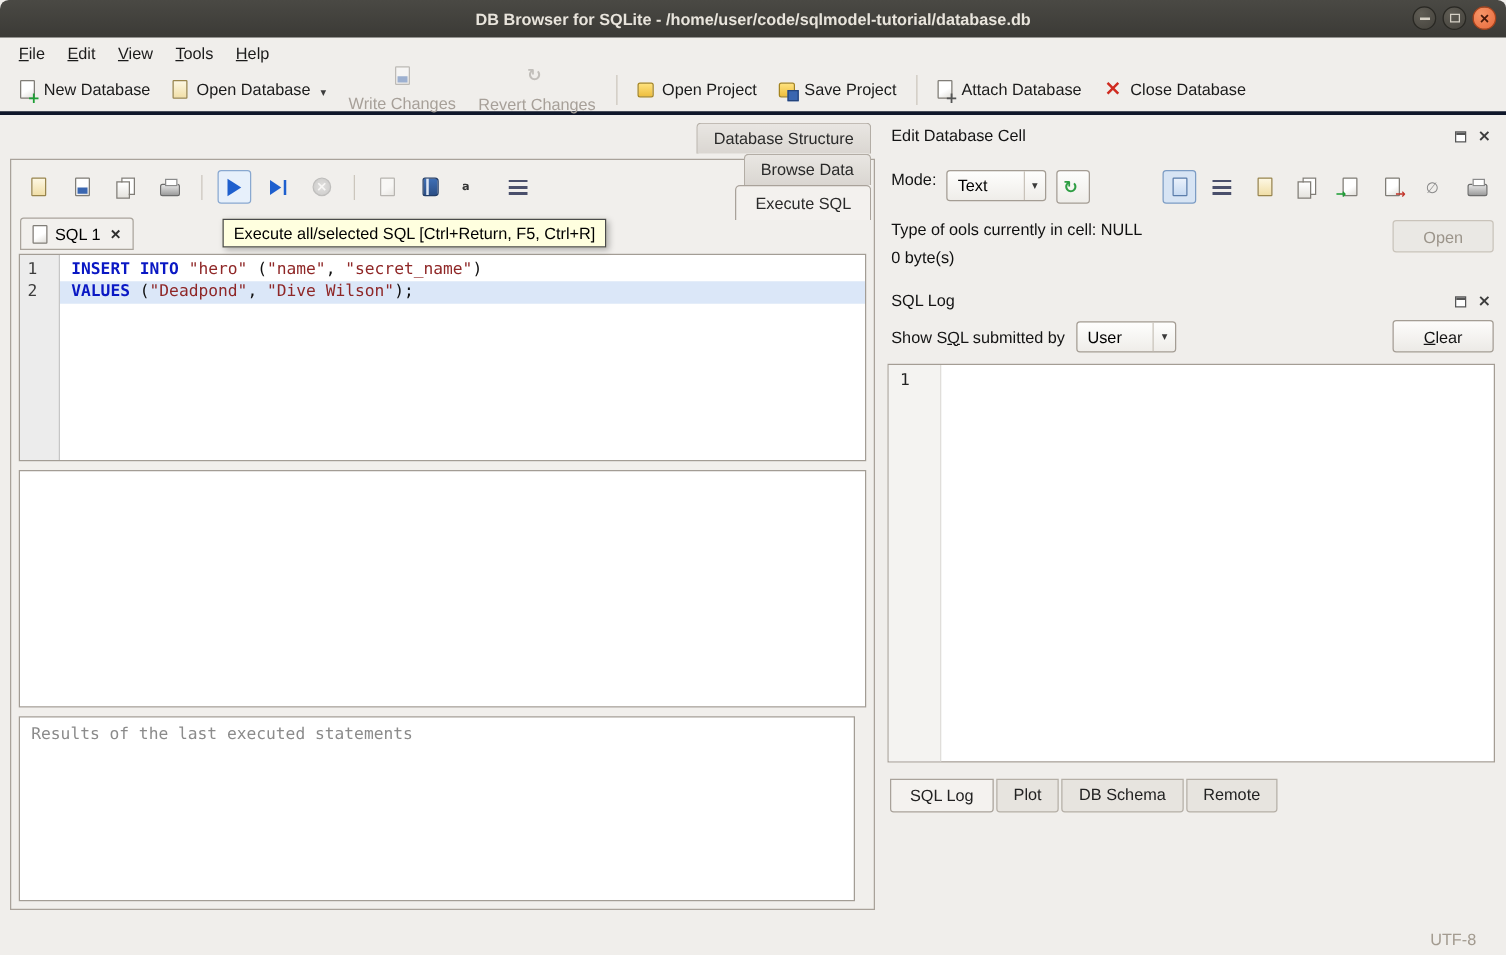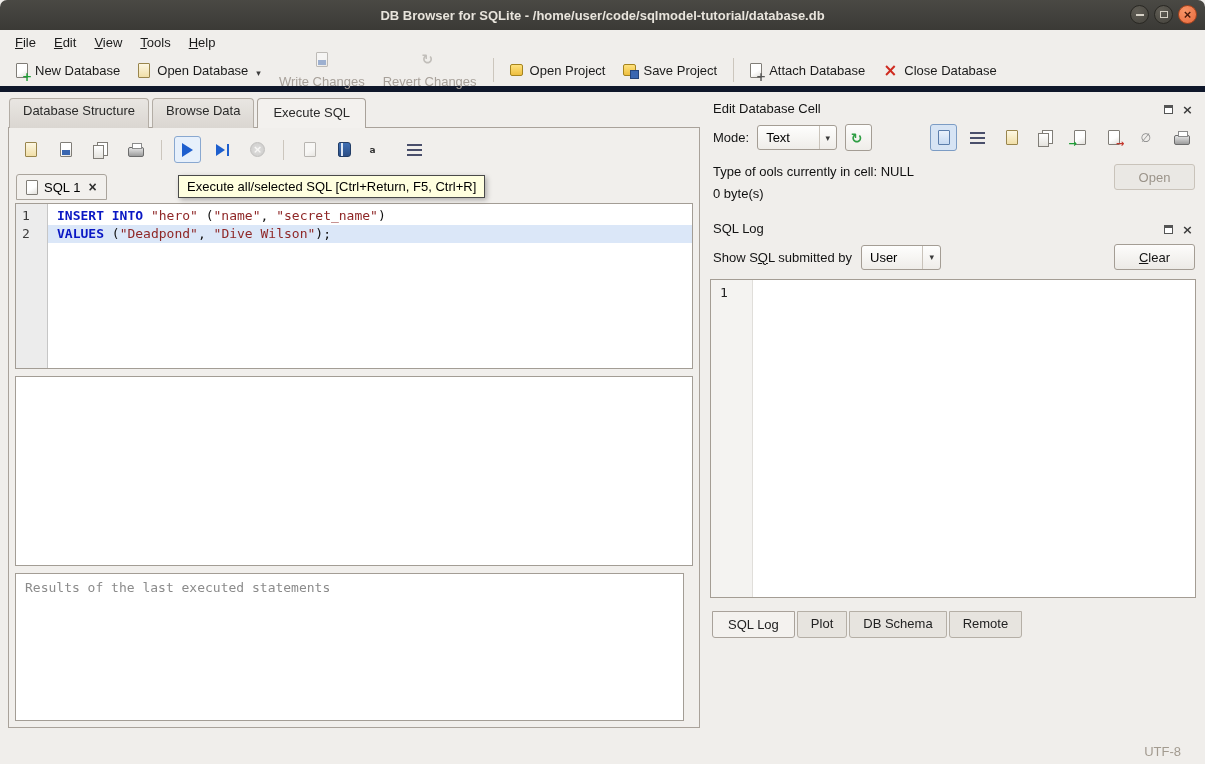--- a/index.html
+++ b/index.html
@@ -16,21 +16,21 @@
   .wbtn .glyph-min { display:block; width:8px; height:2px; background:#d6d1c6; margin:8px auto 0; }
   .wbtn .glyph-max { display:block; width:8px; height:7px; border:1.5px solid #d6d1c6; margin:5px auto 0; }
   .wbtn.close { background:radial-gradient(circle at 35% 30%, #f79567, #e9693c); border-color:#a8441d; color:#48190a; font-weight:bold; font-size:13px; line-height:17px; }
 
   
   .menubar { height:24px; display:flex; align-items:center; padding-left:6px; background:#f0eeeb; flex:0 0 auto; }
   .menu-item { padding:3px 9px; color:#1b1b1b; }
   .menu-item u { text-decoration:underline; }
 
   
-  .toolbar { height:38px; display:flex; align-items:center; padding:0 7px; border-bottom:6px solid #0f172a; flex:0 0 auto; }
+  .toolbar { height:38px; display:flex; align-items:center; padding:0 7px; border-bottom:3px solid #0f172a; flex:0 0 auto; }
   .tb-btn { display:flex; align-items:center; gap:7px; padding:6px 9px; border-radius:3px; color:#1b1b1b; white-space:nowrap; }
   .tb-btn.disabled { color:#a7a099;flex-direction:column; }
   .tb-btn.disabled .ic { opacity:.45; }
   .tb-sep { width:1px; height:24px; background:#ccc6bd; margin:0 7px; }
   .caret { font-size:9px; color:#3c3c3c; margin-left:1px; padding-top:6px; }
 
   
   .ic { display:inline-block; position:relative; vertical-align:middle; flex:0 0 auto; }
   .ic-doc { width:12px; height:15px; background:linear-gradient(150deg,#ffffff 55%,#e1dfda); border:1px solid #807d77; border-radius:1px; }
   .ic-doc.add::after { content:"+"; position:absolute; right:-5px; bottom:-6px; color:#1d9e35; font:bold 12px/12px "DejaVu Sans",sans-serif; }
@@ -68,21 +68,21 @@
   .ic-float { width:9px; height:9px; border:1px solid #555; background:#fff; }
   .ic-float::before { content:""; position:absolute; left:0; top:0; right:0; height:2px; background:#555; }
   .ic-xsmall { width:10px; height:10px; }
   .ic-xsmall::before { content:"\00D7"; position:absolute; left:0; top:0; font:bold 13px/10px "DejaVu Sans",sans-serif; color:#3d3d3d; }
 
   
   .main { flex:1; display:flex; overflow:hidden; }
 
   
   .left-panel { width:702px; flex:0 0 auto; display:flex; flex-direction:column; padding:5px 2px 10px 8px; }
-  .tabbar { display:flex; height:30px; padding-left:1px; position:relative; z-index:2; }
+  .tabbar { display:flex; align-items:flex-end; height:30px; padding-left:1px; position:relative; z-index:2;flex-direction:column; }
   .tab { padding:4px 13px 5px; color:#2a2a2a; background:linear-gradient(#e9e6e2,#dad6d1); border:1px solid #b3ada5; border-bottom:none; border-radius:4px 4px 0 0; margin-right:3px; position:relative; top:1px; white-space:nowrap; }
   .tab.active { background:#f3f1ee; padding:6px 15px 6px; border-color:#a9a29a; z-index:3; }
   .frame { flex:1; border:1px solid #a9a29a; background:#f1efec; position:relative; display:flex; flex-direction:column; }
 
   .ed-toolbar { display:flex; align-items:center; gap:8px; padding:8px 8px 4px; flex:0 0 auto; }
   .icon-btn { width:27px; height:27px; display:flex; align-items:center; justify-content:center; border:1px solid transparent; border-radius:3px; }
   .icon-btn.hover { border-color:#89a8d0; background:#e7f0fb; }
   .icon-btn.disabled { opacity:.5; }
   .ed-sep { width:1px; height:20px; background:#ccc6bd; margin:0 4px; }
 
@@ -103,21 +103,21 @@
 
   .pane { border:1px solid #a39d95; background:#fff; }
   .grid-pane { margin:7px 6px 0 6px; height:190px; flex:0 0 auto; }
   .msg-pane { margin:7px 15px 6px 6px; flex:1; padding:6px 9px; font:13px/16px "DejaVu Sans Mono", monospace; color:#8b8b8b; }
 
   
   .right-panel { flex:1; display:flex; flex-direction:column; padding:2px 9px 0 8px; overflow:hidden; }
   .dock-header { display:flex; align-items:center; justify-content:space-between; padding:7px 3px 7px 3px; color:#141414; flex:0 0 auto; }
   .dock-btns { display:flex; gap:9px; align-items:center; padding-right:1px; }
 
-  .mode-row { display:flex; align-items:center; gap:8px; padding:1px 1px 0 3px; flex:0 0 auto; }
+  .mode-row { display:flex; gap:8px; padding:1px 1px 0 3px; flex:0 0 auto;margin-top:12px; }
   .lbl { color:#141414; white-space:nowrap; }
   .combo { height:25px; min-width:80px; border:1px solid #a49d94; border-radius:3px; background:linear-gradient(#fefefd,#efede9); display:flex; align-items:center; justify-content:space-between; padding:0 6px 0 8px; gap:10px; }
   .combo-arrow { font-size:9px; color:#3a3a3a; border-left:1px solid #c9c3ba; padding-left:6px; align-self:stretch; display:flex; align-items:center; }
   .icon-btn.bordered { border-color:#a49d94; background:linear-gradient(#fdfdfc,#efede9); }
   .icon-btn.checked { background:#d7e4f4; border-color:#7c9cc4; }
   .icon-group { display:flex; gap:7px; align-items:center; }
   .spacer { flex:1; }
 
   .cell-editor { margin-top:17px; height:70px; border:1px solid #a49d94; background:#fff; display:flex; flex:0 0 auto; }
   .cell-gutter { width:61px; background:#ebeae8; border-right:1px solid #d4d2ce; padding:4px 0 0 10px; color:#1a1a1a; }

